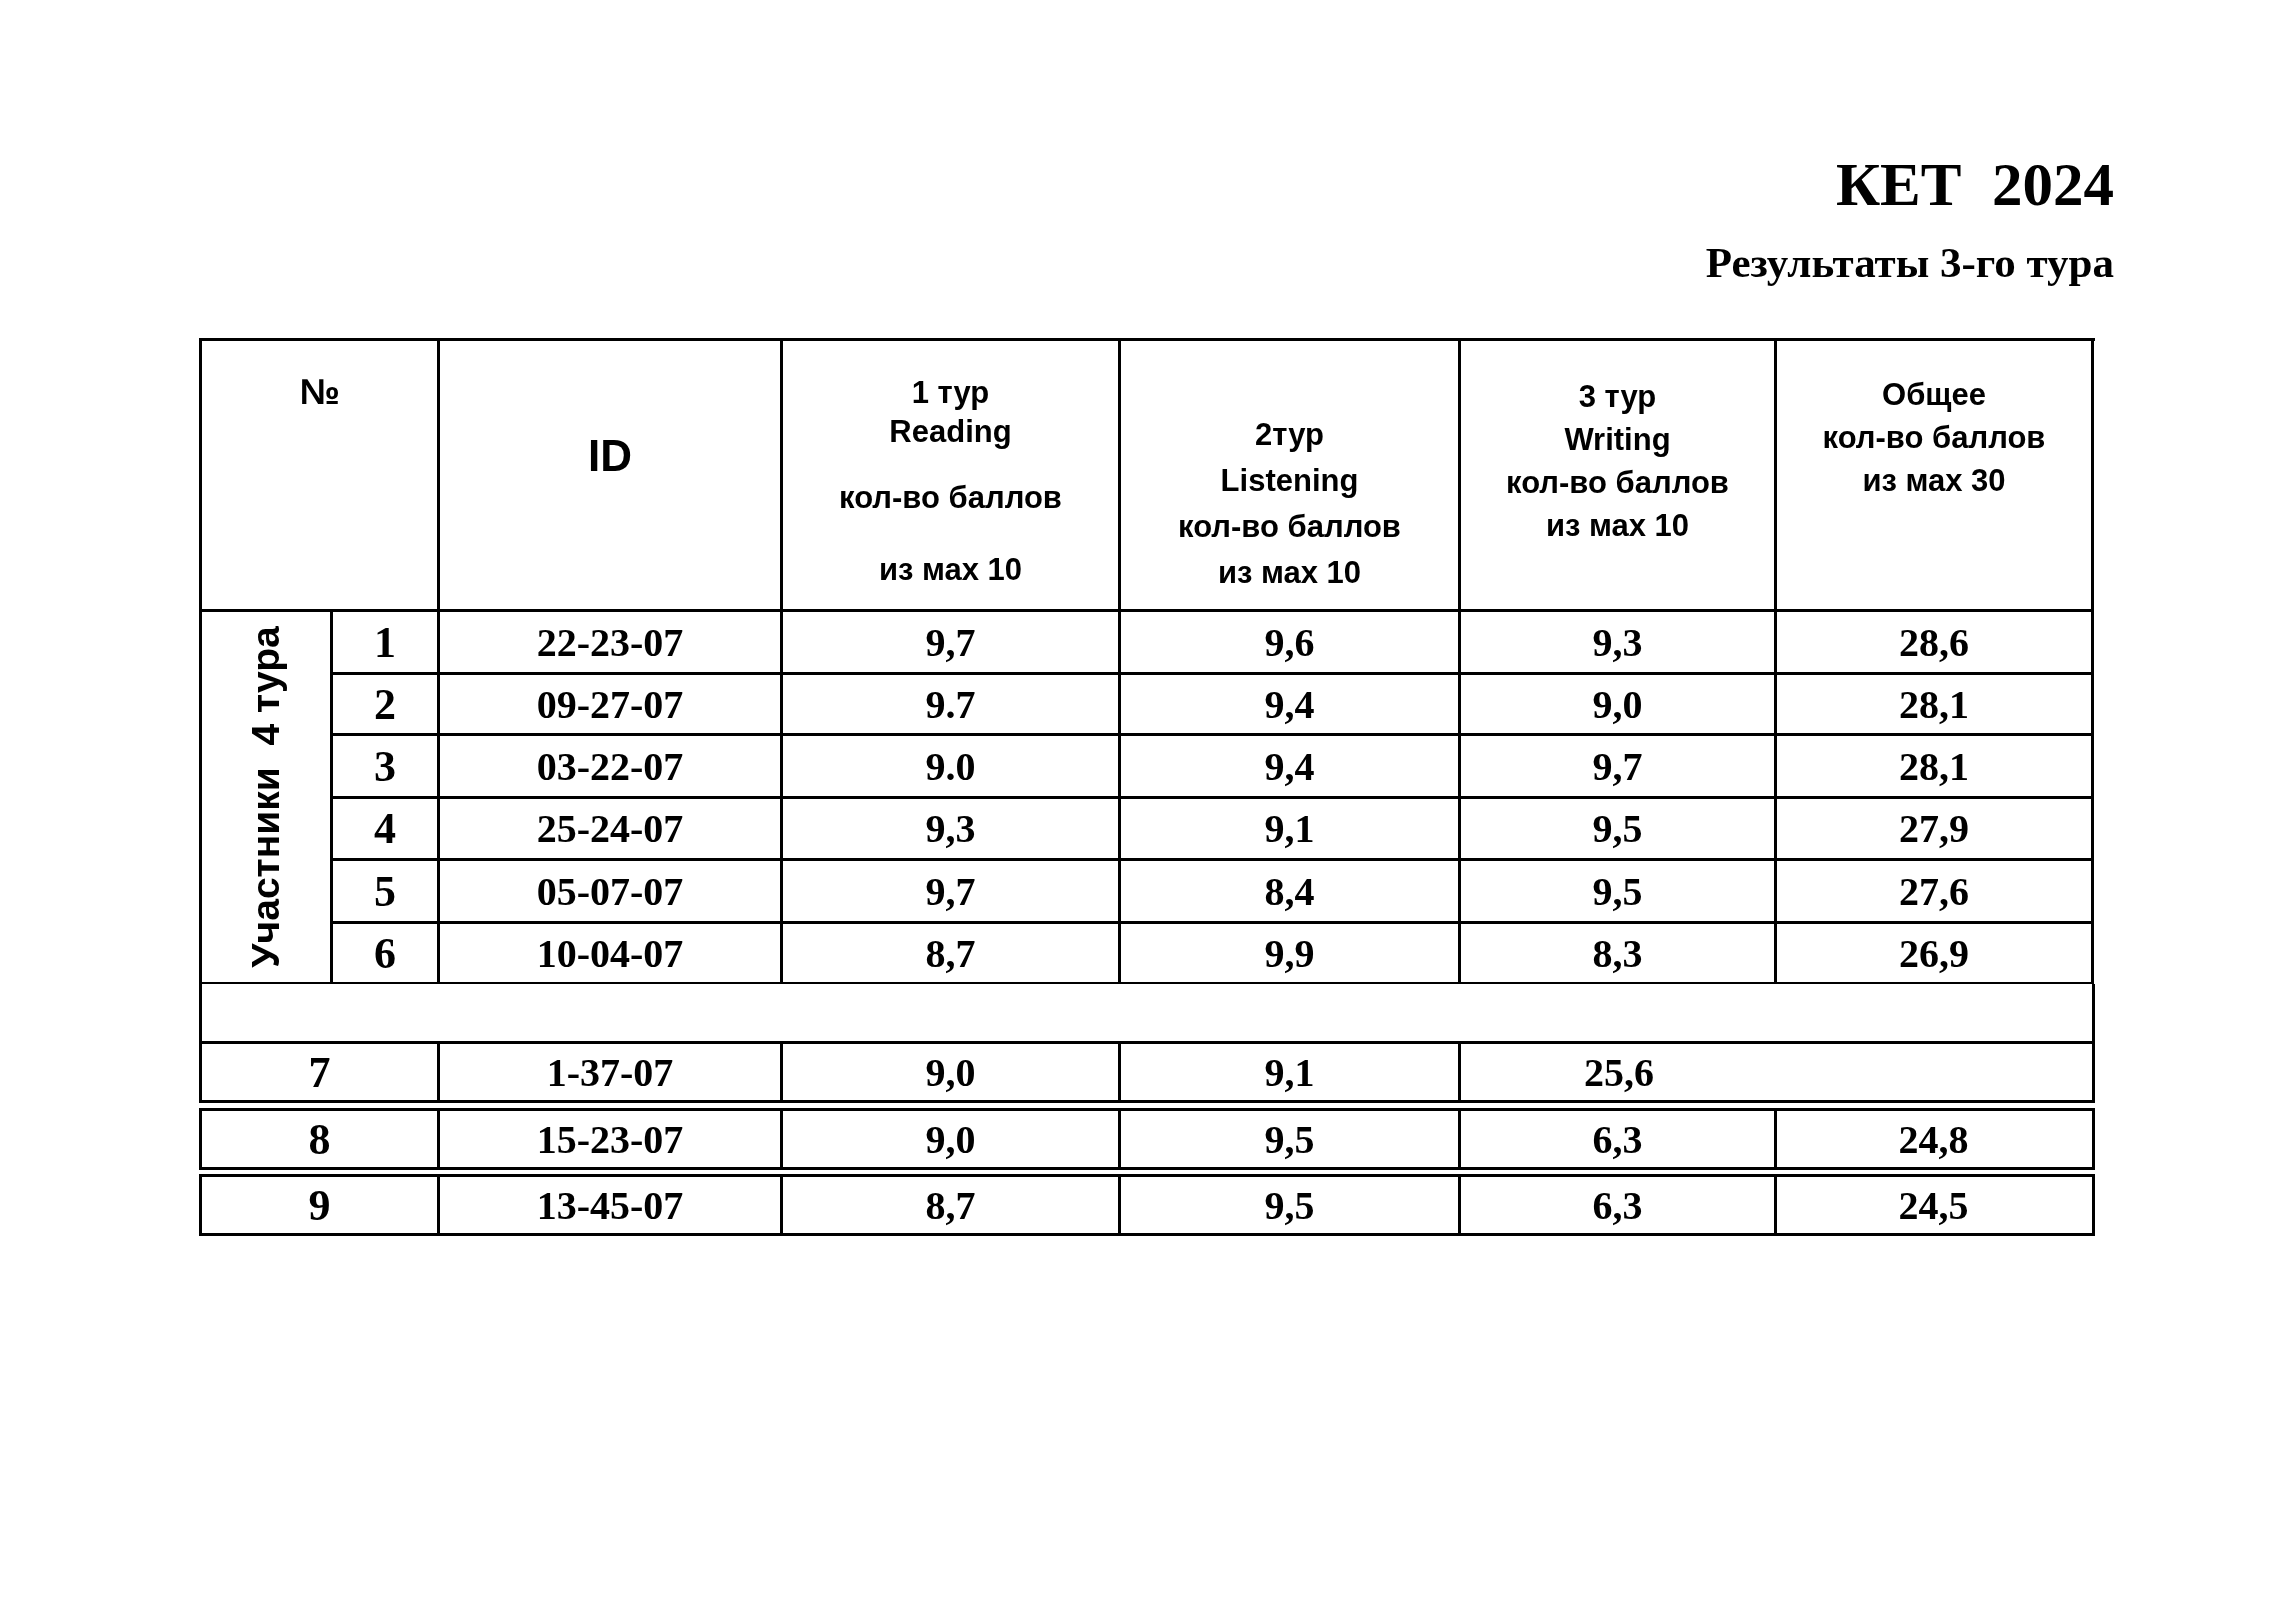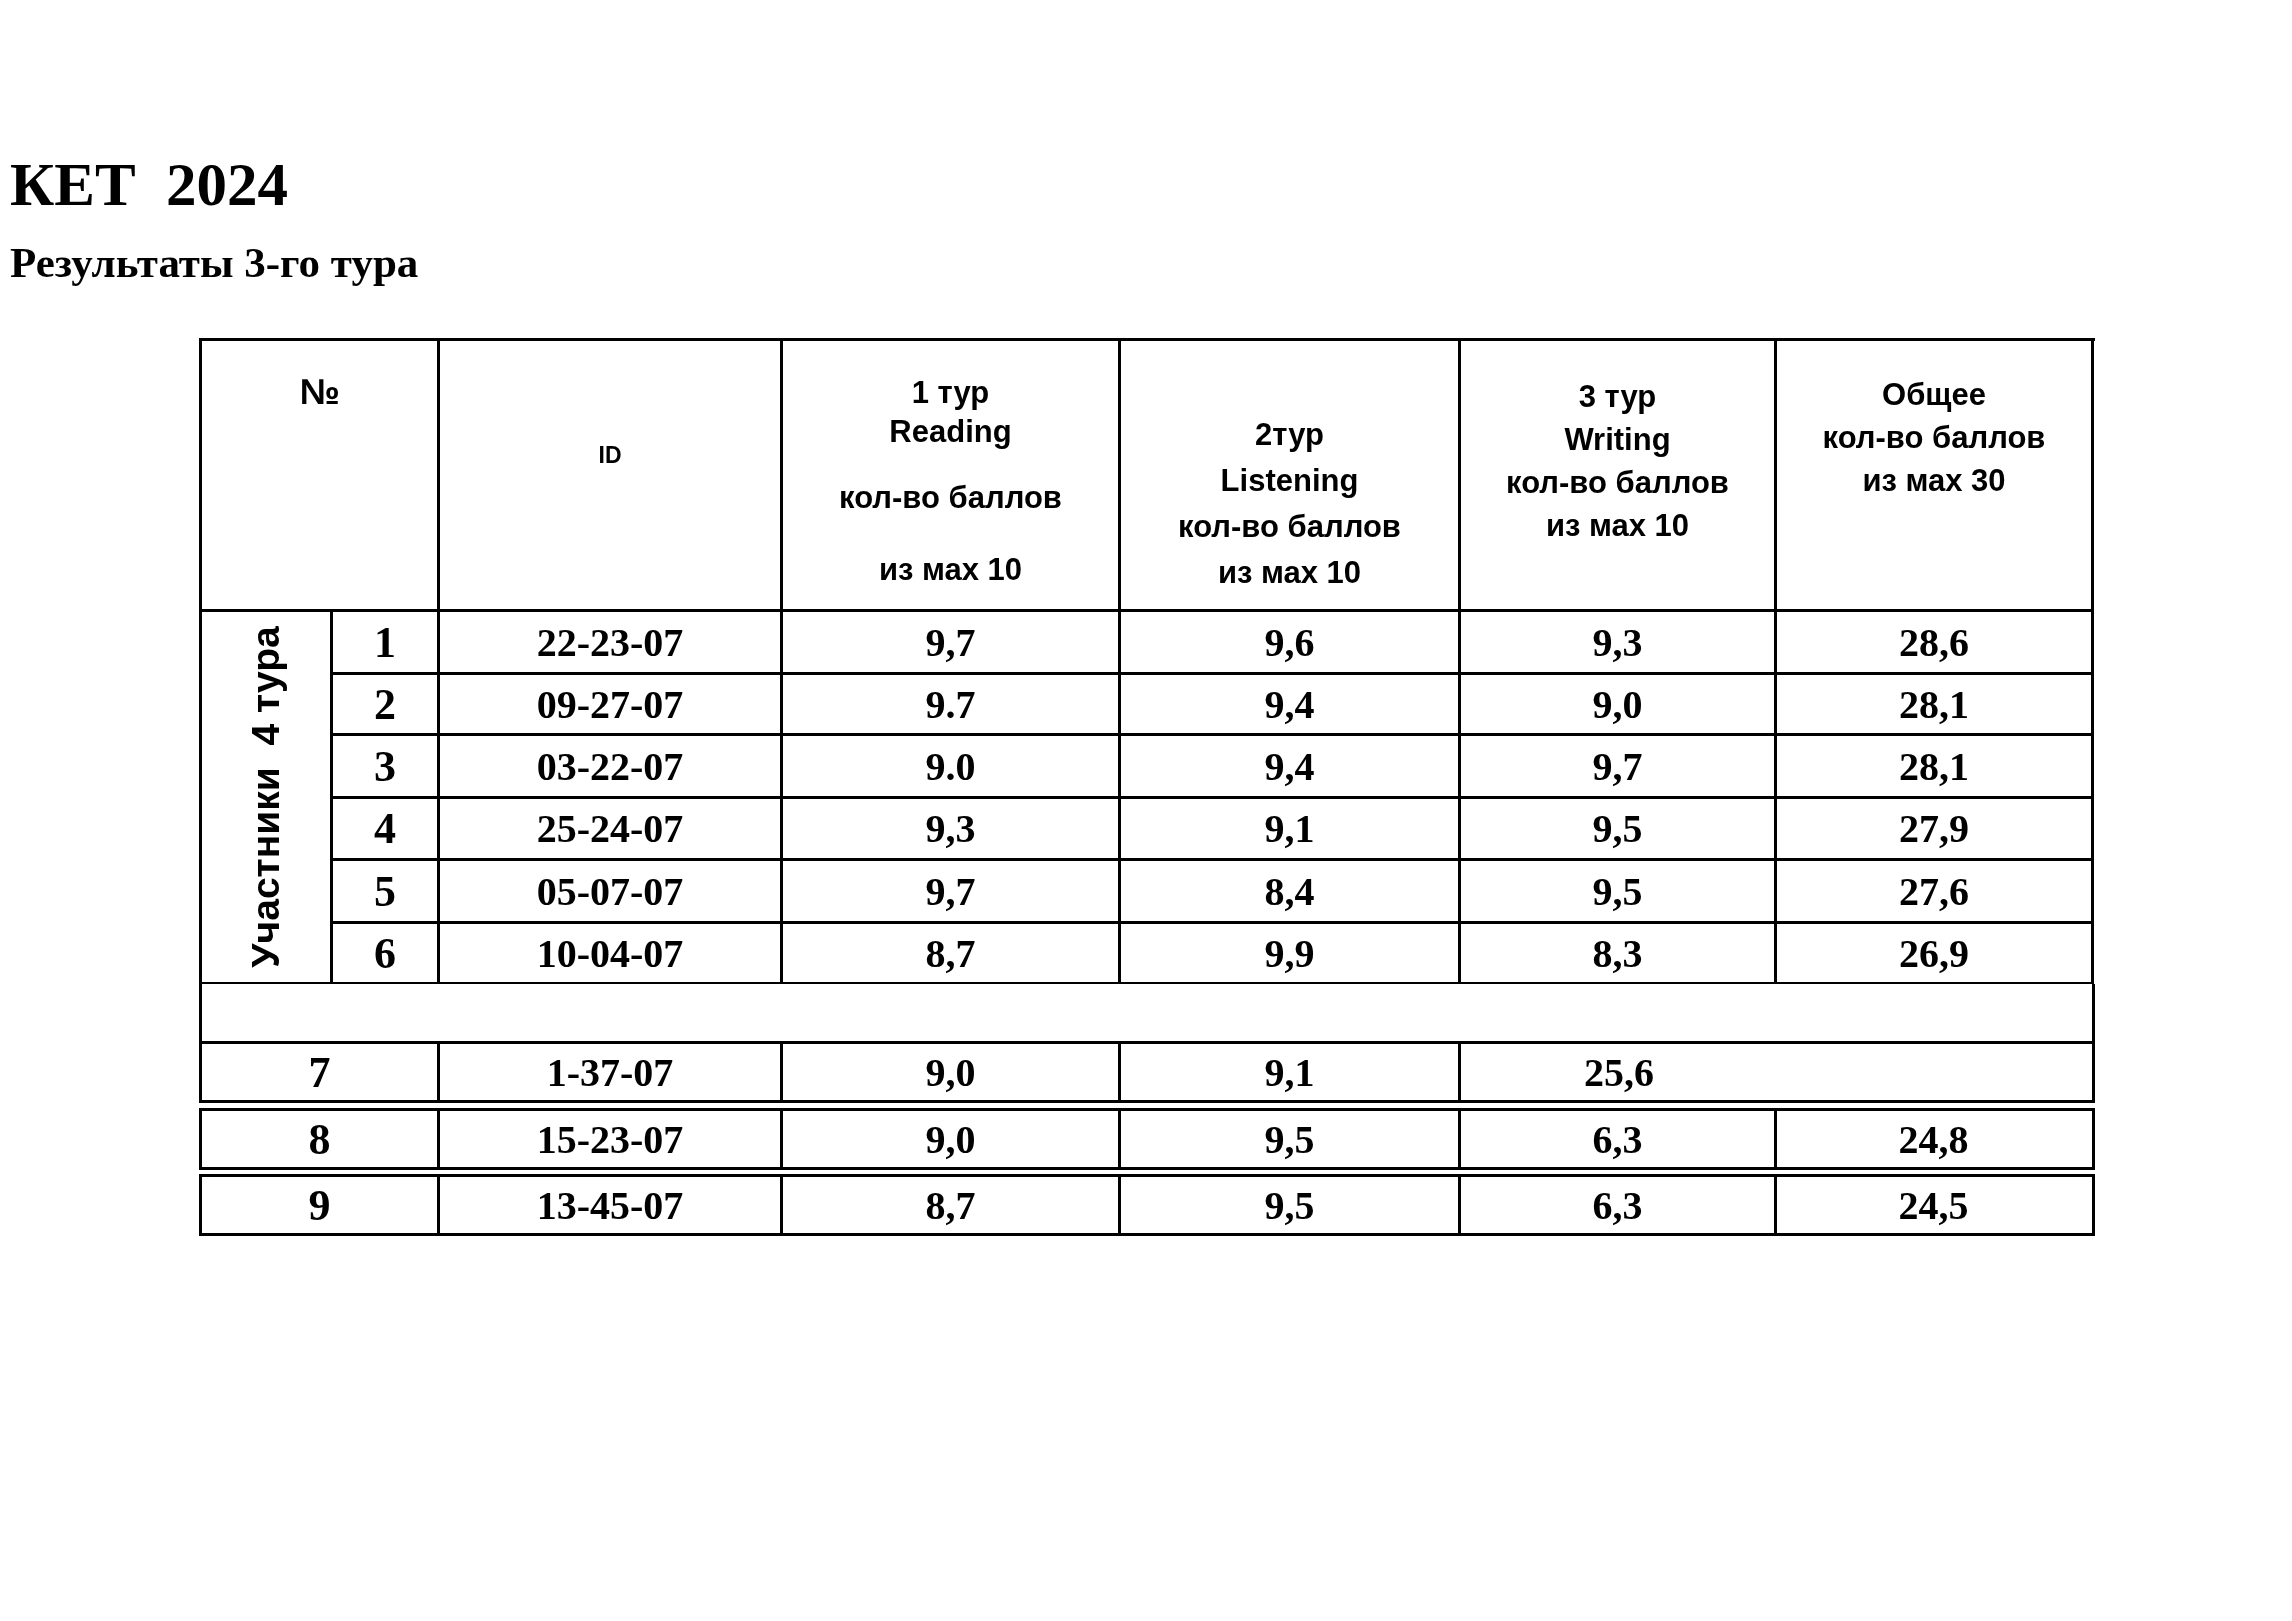--- a/index.html
+++ b/index.html
@@ -4,21 +4,21 @@
 <style>
   html,body { margin:0; padding:0; }
   body {
     width:2293px; height:1621px;
     background:#ffffff; color:#000;
     position:relative; overflow:hidden;
     font-family:"Liberation Serif", serif;
   }
 
   
-  .titleblock { position:absolute; left:10px; top:153px; width:2098px; text-align:left; }
+  .titleblock { position:absolute; left:16px; top:153px; width:2098px; text-align:right; }
   .title    { font:bold 61px "Liberation Serif", serif; line-height:1.05; white-space:pre; }
   .subtitle { font:bold 43px "Liberation Serif", serif; line-height:1; margin-top:23.5px; }
 
   
   .tableA {
     position:absolute; left:199px; top:338px;
     width:1896px; height:646px; box-sizing:border-box;
     border-top:3.9px solid #000; border-left:3.9px solid #000;
     display:grid;
     grid-template-columns:131px 107px 343px 338px 340px 316px 317px;
@@ -31,21 +31,21 @@
     display:flex; align-items:center; justify-content:center;
     overflow:hidden;
   }
 
   
   .hdr { flex-direction:column; justify-content:flex-start;
          font-family:"Liberation Sans", sans-serif; font-weight:bold;
          font-size:31px; text-align:center; }
   .hl  { display:block; line-height:43px; }
   .hdr-num      { font-size:36px; padding-top:29px; }
-  .hdr-id       { justify-content:center; font-size:23px; padding-bottom:39px; }
+  .hdr-id       { justify-content:center; font-size:44px; padding-bottom:39px; }
   .hdr-reading  { padding-top:32px; }
   .hdr-reading .hl { line-height:39px; }
   .hdr-reading .gap1 { margin-top:27.4px; }
   .hdr-reading .gap2 { margin-top:33px; }
   .hdr-listening { padding-top:71px; }
   .hdr-listening .hl { line-height:46px; }
   .hdr-writing  { padding-top:34px; }
   .hdr-total    { padding-top:32px; }
 
   

